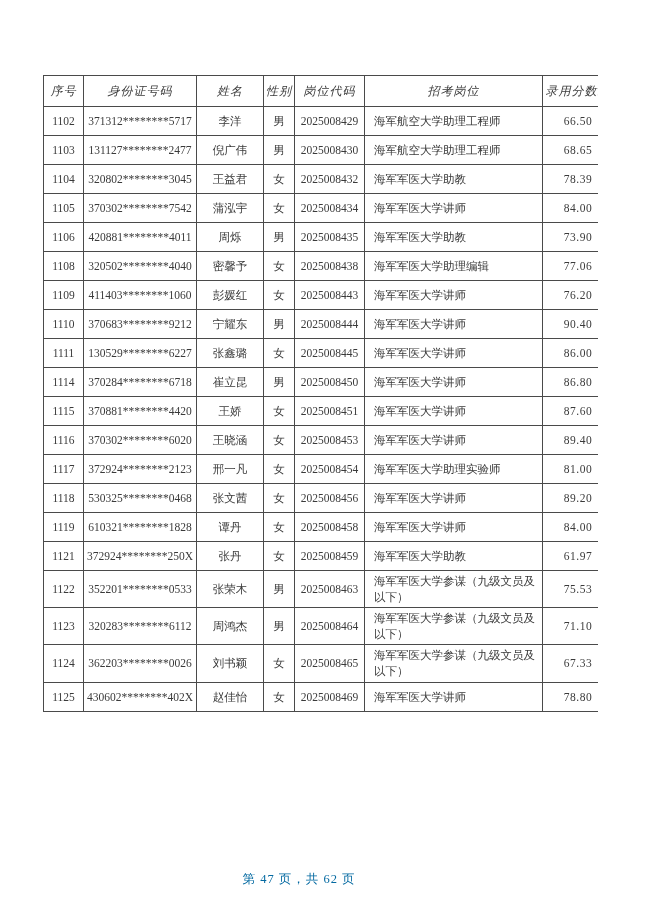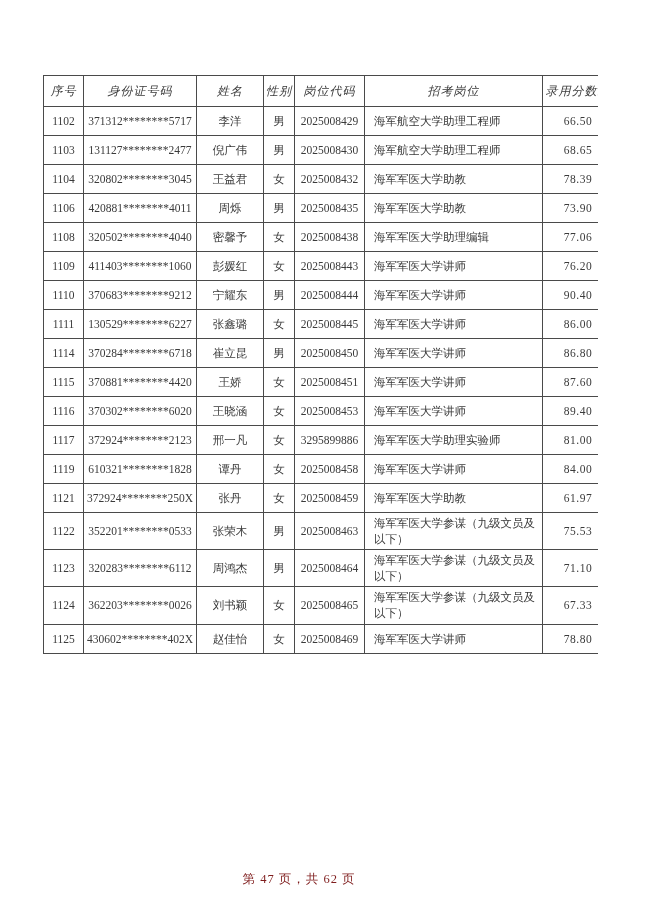--- a/index.html
+++ b/index.html
@@ -53,21 +53,21 @@
     letter-spacing: 0.5px;
   }
   .page-footer {
     position: absolute;
     left: 0;
     top: 871px;
     width: 100%;
     text-align: center;
     font-size: 12.5px;
     letter-spacing: 1px;
-    color: #7f1d1d;
+    color: #0369a1;
   }
 </style>
 </head>
 <body>
 
 <div class="page">
 
   <table class="score-table">
     <colgroup>
       <col style="width:40px">
@@ -113,20 +113,29 @@
   <tr>
     <td class="col-serial">1104</td>
     <td class="col-id">320802********3045</td>
     <td class="col-name">王益君</td>
     <td class="col-gender">女</td>
     <td class="col-code">2025008432</td>
     <td class="col-position">海军军医大学助教</td>
     <td class="col-score">78.39</td>
   </tr>
 
+  <tr>
+    <td class="col-serial">1105</td>
+    <td class="col-id">370302********7542</td>
+    <td class="col-name">蒲泓宇</td>
+    <td class="col-gender">女</td>
+    <td class="col-code">2025008434</td>
+    <td class="col-position">海军军医大学讲师</td>
+    <td class="col-score">84.00</td>
+  </tr>
 
   <tr>
     <td class="col-serial">1106</td>
     <td class="col-id">420881********4011</td>
     <td class="col-name">周烁</td>
     <td class="col-gender">男</td>
     <td class="col-code">2025008435</td>
     <td class="col-position">海军军医大学助教</td>
     <td class="col-score">73.90</td>
   </tr>
@@ -202,25 +211,34 @@
     <td class="col-code">2025008453</td>
     <td class="col-position">海军军医大学讲师</td>
     <td class="col-score">89.40</td>
   </tr>
 
   <tr>
     <td class="col-serial">1117</td>
     <td class="col-id">372924********2123</td>
     <td class="col-name">邢一凡</td>
     <td class="col-gender">女</td>
-    <td class="col-code">3295899886</td>
+    <td class="col-code">2025008454</td>
     <td class="col-position">海军军医大学助理实验师</td>
     <td class="col-score">81.00</td>
   </tr>
 
+  <tr>
+    <td class="col-serial">1118</td>
+    <td class="col-id">530325********0468</td>
+    <td class="col-name">张文茜</td>
+    <td class="col-gender">女</td>
+    <td class="col-code">2025008456</td>
+    <td class="col-position">海军军医大学讲师</td>
+    <td class="col-score">89.20</td>
+  </tr>
 
   <tr>
     <td class="col-serial">1119</td>
     <td class="col-id">610321********1828</td>
     <td class="col-name">谭丹</td>
     <td class="col-gender">女</td>
     <td class="col-code">2025008458</td>
     <td class="col-position">海军军医大学讲师</td>
     <td class="col-score">84.00</td>
   </tr>

